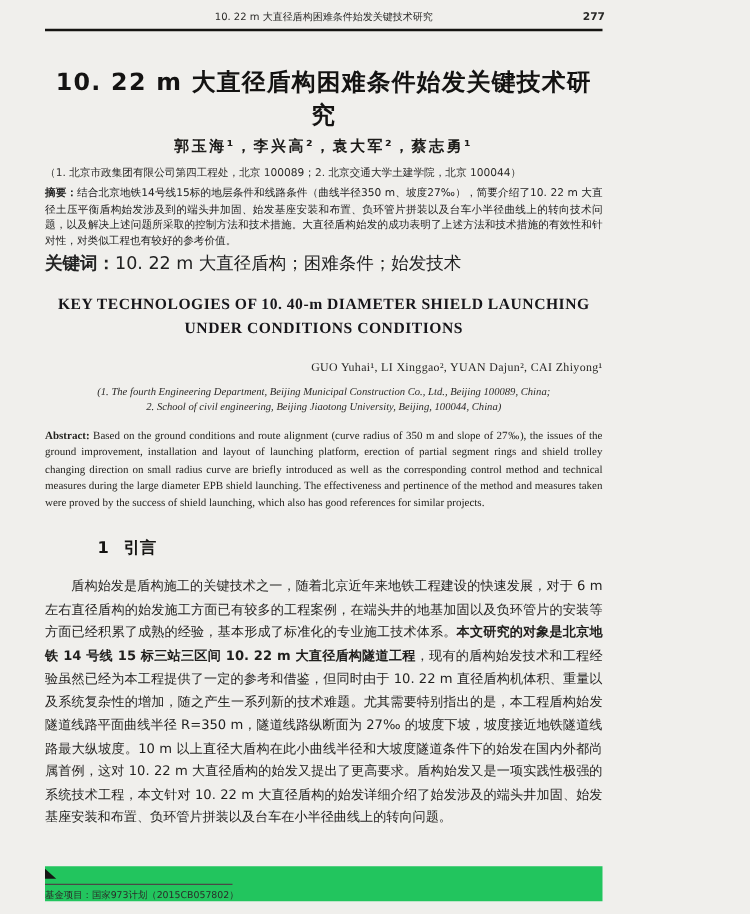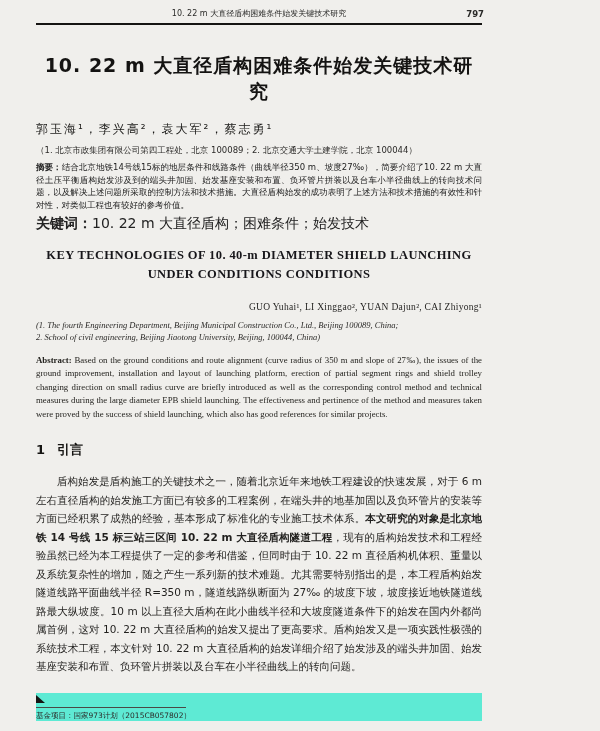--- a/index.html
+++ b/index.html
@@ -10,53 +10,53 @@
     font-family:"DejaVu Sans", sans-serif;
     overflow:hidden;
   }
   .page { position:relative; width:516px; height:731px; padding:8px 34px 0 36px; }
 
   .running { position:relative; text-align:center; font-size:8px; color:#2a2a28; height:12px; line-height:12px; }
   .running .pagenum { position:absolute; right:-2px; top:0; font-size:8.5px; font-weight:bold; }
   .rule { height:2px; background:#151412; margin-top:3px; }
 
   .title-cn { margin-top:28px; text-align:center; font-size:19px; font-weight:bold; letter-spacing:1px; color:#141312; }
-  .authors-cn { margin-top:16px; text-align:left; font-size:12px; letter-spacing:2px; color:#1c1b19; }
+  .authors-cn { margin-top:4px; text-align:center; font-size:12px; letter-spacing:2px; color:#1c1b19;font-weight:bold; }
   .affil-cn { margin-top:7px; text-align:left; font-size:8.5px; color:#2b2a28; }
 
   .abs-cn { margin-top:4px; font-size:8.5px; line-height:12.5px; text-align:justify; color:#222; }
   .lab { font-weight:bold; font-style:normal; }
   .kw-cn { margin-top:6px; font-size:14px; line-height:12.5px; color:#222; }
 
   .title-en { margin-top:16px; text-align:center; font-family:"Liberation Serif", serif; font-weight:bold; font-size:12.5px; line-height:19px; letter-spacing:0.4px; color:#17161a; }
   .authors-en { margin-top:18px; text-align:right; font-family:"Liberation Serif", serif; font-size:9.5px; letter-spacing:0.3px; color:#201f1d; }
-  .affil-en { margin-top:7px; font-family:"Liberation Serif", serif; font-style:italic; font-size:8.5px; line-height:12px; color:#2b2a28; }
+  .affil-en { margin-top:7px; text-align:center; font-family:"Liberation Serif", serif; font-style:italic; font-size:8.5px; line-height:12px; color:#2b2a28; }
 
   .abs-en { margin-top:11px; font-family:"Liberation Serif", serif; font-size:8.8px; line-height:13.5px; text-align:justify; color:#24231f; }
   .kw-en { margin-top:7px; font-family:"Liberation Serif", serif; font-size:8.8px; color:#24231f; }
 
-  .sec-head { margin-top:20px; font-size:13px; font-weight:bold; color:#151412; }
+  .sec-head { margin-top:20px; font-size:13px; font-weight:bold; color:#151412;margin-left:42px; }
   .sec-head .num { margin-right:12px; }
 
   .body-p { margin-top:13px; font-size:10.5px; line-height:18.5px; text-align:justify; text-indent:2em; color:#201f1d; }
   .body-p .bold { font-weight:bold; }
 
-  .footer { position:absolute; left:36px; right:34px; bottom:10px; background:#5eead4; padding-top:2px; }
+  .footer { position:absolute; left:36px; right:34px; bottom:10px; background:#22c55e; padding-top:2px; }
   .fmark { width:0; height:0; border-bottom:8px solid #161514; border-right:9px solid transparent; margin-bottom:4px; }
   .frule { width:150px; height:1px; background:#4a4946; margin-bottom:3px; }
   .fund { font-size:7.5px; color:#2b2a28; }
 </style>
 </head>
 <body>
 
 <div class="page">
 
   <div class="running">
     <span>10. 22 m 大直径盾构困难条件始发关键技术研究</span>
-    <span class="pagenum">797</span>
+    <span class="pagenum">277</span>
   </div>
   <div class="rule"></div>
 
   <h1 class="title-cn">10. 22 m 大直径盾构困难条件始发关键技术研究</h1>
 
   <div class="authors-cn">郭玉海¹，李兴高²，袁大军²，蔡志勇¹</div>
   <div class="affil-cn">（1. 北京市政集团有限公司第四工程处，北京 100089；2. 北京交通大学土建学院，北京 100044）</div>
 
   <p class="abs-cn">
     <span class="lab">摘要：</span><span>结合北京地铁14号线15标的地层条件和线路条件（曲线半径350 m、坡度27‰），简要介绍了10. 22 m 大直径土压平衡盾构始发涉及到的端头井加固、始发基座安装和布置、负环管片拼装以及台车小半径曲线上的转向技术问题，以及解决上述问题所采取的控制方法和技术措施。大直径盾构始发的成功表明了上述方法和技术措施的有效性和针对性，对类似工程也有较好的参考价值。</span>

